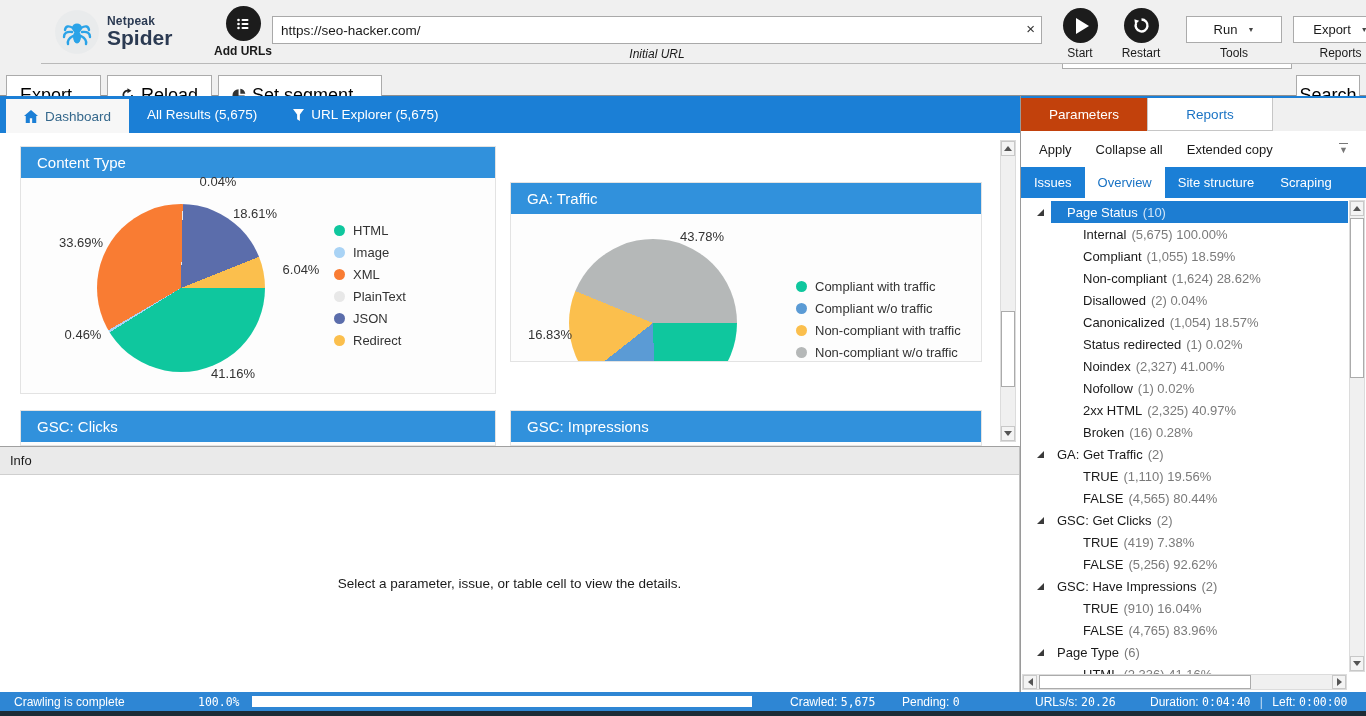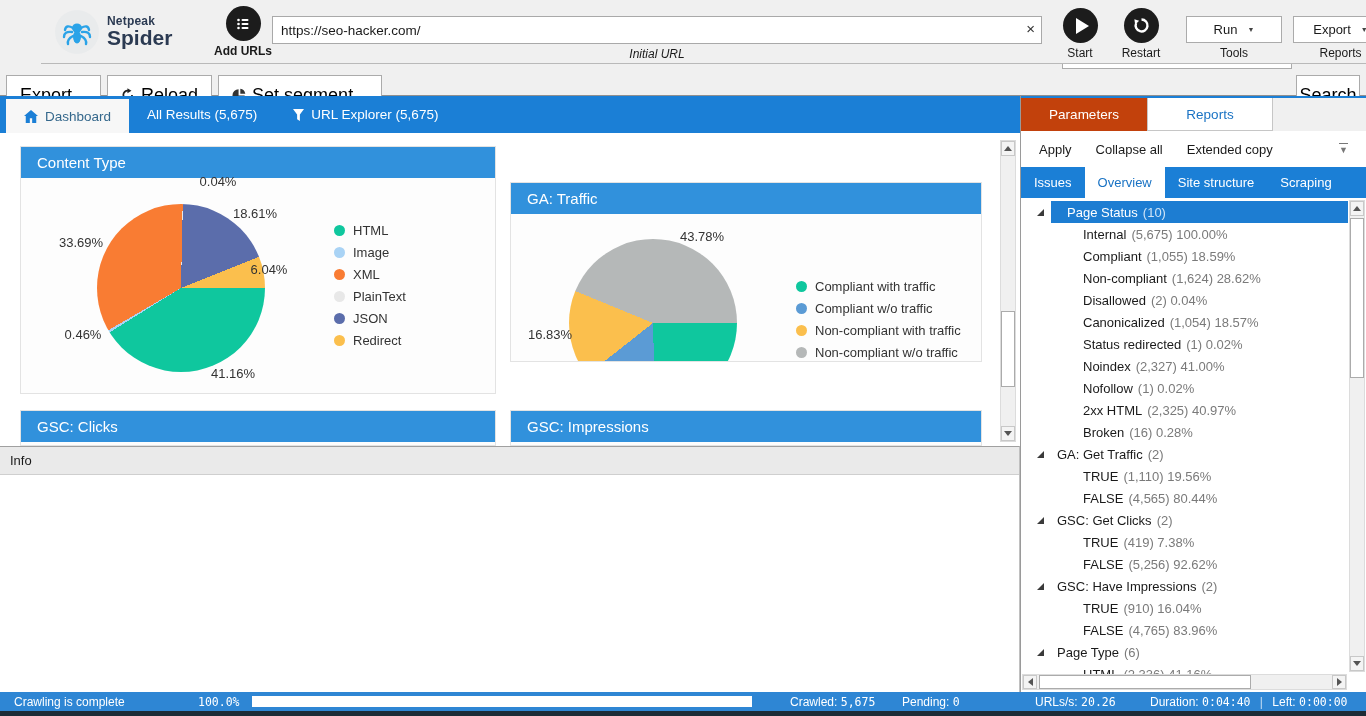--- a/index.html
+++ b/index.html
@@ -241,21 +241,21 @@
       <div class="card" style="left:20px; top:13px; width:476px; height:248px;">
         <div class="card-header">
             <span>Content Type</span>
           </div>
         <div class="pie" style="left: 76px; top: 57px; width: 168px; height: 168px; background: conic-gradient(from 90deg, rgb(15, 199, 158) 0deg, rgb(15, 199, 158) 148.176deg, rgb(169, 211, 245) 148.176deg, rgb(169, 211, 245) 149.832deg, rgb(249, 124, 51) 149.832deg, rgb(249, 124, 51) 271.116deg, rgb(232, 232, 232) 271.116deg, rgb(232, 232, 232) 271.26deg, rgb(91, 109, 171) 271.26deg, rgb(91, 109, 171) 338.256deg, rgb(251, 191, 77) 338.256deg, rgb(251, 191, 77) 360deg);"></div>
         <span class="plabel" style="left:212px; top:226px;">41.16%</span>
         <span class="plabel" style="left:62px;  top:187px;">0.46%</span>
         <span class="plabel" style="left:60px;  top:95px;">33.69%</span>
         <span class="plabel" style="left:197px; top:34px;">0.04%</span>
         <span class="plabel" style="left:234px; top:66px;text-align:center;">18.61%</span>
-        <span class="plabel" style="left:248px; top:122px;">6.04%</span>
+        <span class="plabel" style="left:280px; top:122px;">6.04%</span>
         <div class="legend" style="left:313px; top:76px;">
             <div class="lg-item">
               <span class="lg-dot" style="background:#0fc79e"></span>
               <span>HTML</span>
             </div>
             <div class="lg-item">
               <span class="lg-dot" style="background:#a9d3f5"></span>
               <span>Image</span>
             </div>
             <div class="lg-item">
@@ -326,20 +326,23 @@
         <div class="sb-btn" style="bottom:0;">
             <span class="arr down"></span>
           </div>
       </div>
     </div>
 
     <div class="info">
       <div class="info-header">
           <span>Info</span>
         </div>
+      <div class="info-body">
+        <span>Select a parameter, issue, or table cell to view the details.</span>
+      </div>
     </div>
   </div>
 
   <div class="right">
     <div class="rp-tabs">
       <div class="rp-tab inactive">
           <span>Parameters</span>
         </div>
       <div class="rp-tab active">
           <span>Reports</span>

